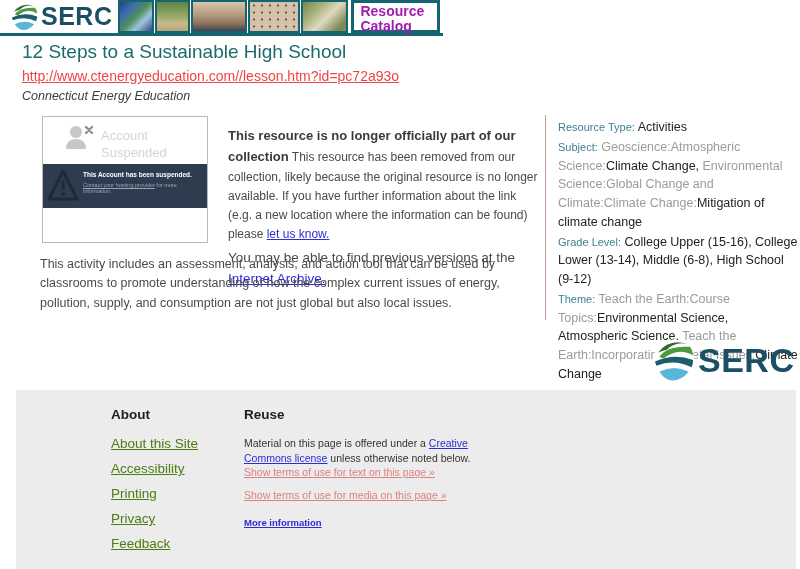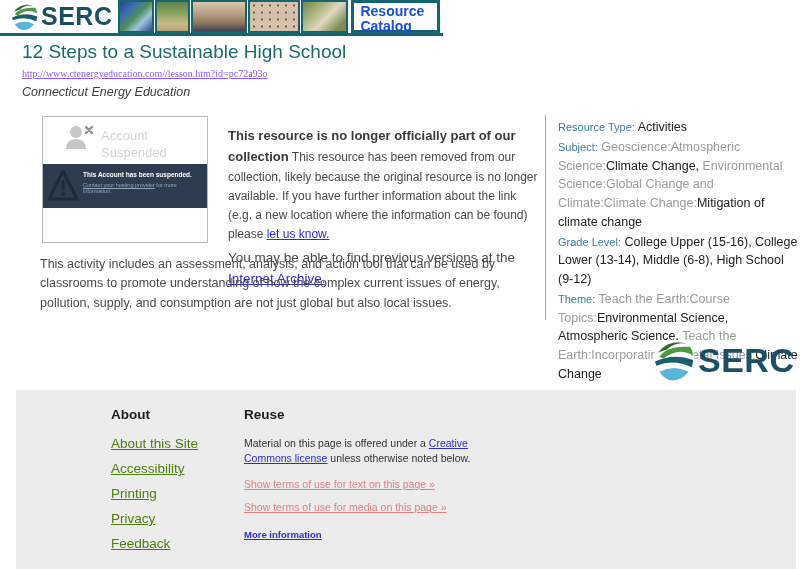--- a/index.html
+++ b/index.html
@@ -10,26 +10,26 @@
   .header { position:absolute; top:0; left:0; width:443px; height:36px; border-bottom:3px solid #156570; background:#fff; display:flex; align-items:stretch; }
   .logo { display:flex; align-items:center; padding:2px 6px 2px 10px; }
   .logo-text { font-size:25px; font-weight:bold; color:#1b4f63; letter-spacing:0.5px; margin-left:2px; }
   .photo-strip { display:flex; align-items:stretch; }
   .photo { border:2px solid #156570; margin-right:1px; height:33px; }
   .photo1 { width:36px; background:linear-gradient(135deg,#27457c 0%,#3b6ab1 25%,#4d8f5c 50%,#9fc3de 70%,#2b4a86 100%); }
   .photo2 { width:35px; background:linear-gradient(180deg,#5f8447 0%,#8aa35f 40%,#c9b98a 75%,#b5a378 100%); }
   .photo3 { width:56px; background:linear-gradient(180deg,#d9c6a8 0%,#b39a7e 45%,#8a7258 75%,#3a4356 100%); }
   .photo4 { width:52px; background-color:#d6c2ab; background-image:radial-gradient(#585046 1px, transparent 1.4px); background-size:8px 7px; }
   .photo5 { width:47px; background:linear-gradient(135deg,#79864e 0%,#a8b27a 30%,#ded9c0 55%,#7d8a55 85%); }
-  .catalog-box { margin-left:2px; border:3px solid #156570; background:#fff; width:89px; padding:1px 0 0 6px; font-weight:bold; font-size:14px; line-height:1.1; color:#1d4ed8; }
+  .catalog-box { margin-left:2px; border:3px solid #156570; background:#fff; width:89px; padding:1px 0 0 6px; font-weight:bold; font-size:14px; line-height:1.1; color:#a21caf; }
 
   
   .title-block { position:absolute; top:41px; left:22px; }
   .page-title { font-size:19px; font-weight:normal; color:#1d6a6a; }
-  .page-url { display:inline-block; margin-top:5px; font-size:10px; color:#8b5cf6; text-decoration:underline;font-family:Liberation Serif, serif; }
+  .page-url { display:inline-block; margin-top:5px; font-size:14px; color:#ef4444; text-decoration:underline; }
   .attribution { margin-top:4px; font-size:12.5px; font-style:italic; color:#3c3c3c; }
 
   
   .thumb { position:absolute; top:116px; left:42px; width:166px; height:127px; border:1px solid #b9b9b9; background:#fff; overflow:hidden; }
   .thumb-top { display:flex; align-items:flex-start; padding:8px 0 0 22px; color:#d2d2d2; }
   .suspended-title { font-size:13px; color:#d4d4d4; line-height:1.3; margin-left:6px; margin-top:3px; width:90px; }
   .banner { margin-top:2px; width:100%; height:44px; background:#2d3c4e; position:relative; padding:7px 4px 0 40px; }
   .banner-warn { position:absolute; left:4px; top:4px; }
   .banner-bold { color:#ffffff; font-weight:bold; font-size:6.5px; }
   .banner-small { margin-top:4px; color:#93a7bb; font-size:5.5px; }
@@ -57,21 +57,21 @@
   .bottom-logo .logo-text { font-size:34px; }
 
   
   .footer { position:absolute; top:390px; left:16px; width:780px; height:179px; background:#ececec; }
   .f-col-about { position:absolute; left:95px; top:17px; width:120px; }
   .f-col-reuse { position:absolute; left:228px; top:17px; width:240px; }
   .f-col-info  { position:absolute; left:485px; top:21px; width:300px; }
   .f-heading { font-weight:bold; font-size:13.5px; color:#1e1e1e; margin-bottom:14px; }
   .f-link { display:block; font-size:13.5px; color:#4d7c0f; text-decoration:underline; margin-bottom:10px; cursor:pointer; }
   .f-cite { font-size:14px; color:#2d2dd2; text-decoration:underline; display:inline-block; margin-bottom:14px; cursor:pointer; }
-  .f-para { font-size:10.5px; color:#333; line-height:1.45; margin-bottom:12px; }
+  .f-para { font-size:10.5px; color:#333; line-height:1.45; }
   .f-red { display:block; font-size:10.5px; color:#dc8181; text-decoration:underline; margin-bottom:11px; cursor:pointer; }
   .f-more { font-size:9.5px; font-weight:bold; color:#2d2dd2; text-decoration:underline; cursor:pointer; }
   .f-line { font-size:12.5px; color:#333; margin-bottom:8px; }
   .f-whats { font-size:9.5px; font-weight:bold; color:#6452c8; text-decoration:underline; cursor:pointer; }
 </style>
 </head>
 <body>
 
 <div id="page">
 

